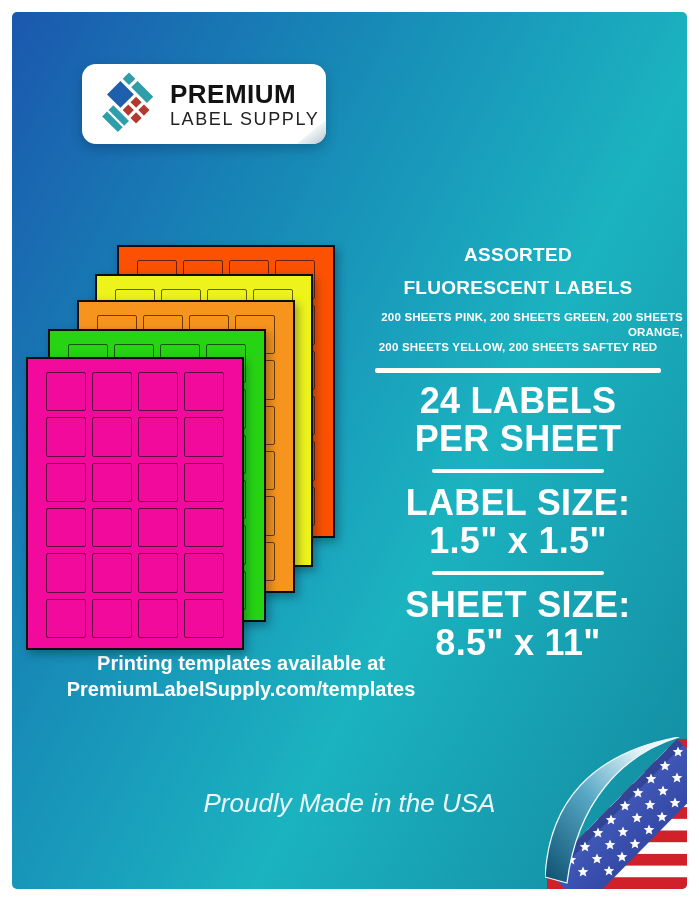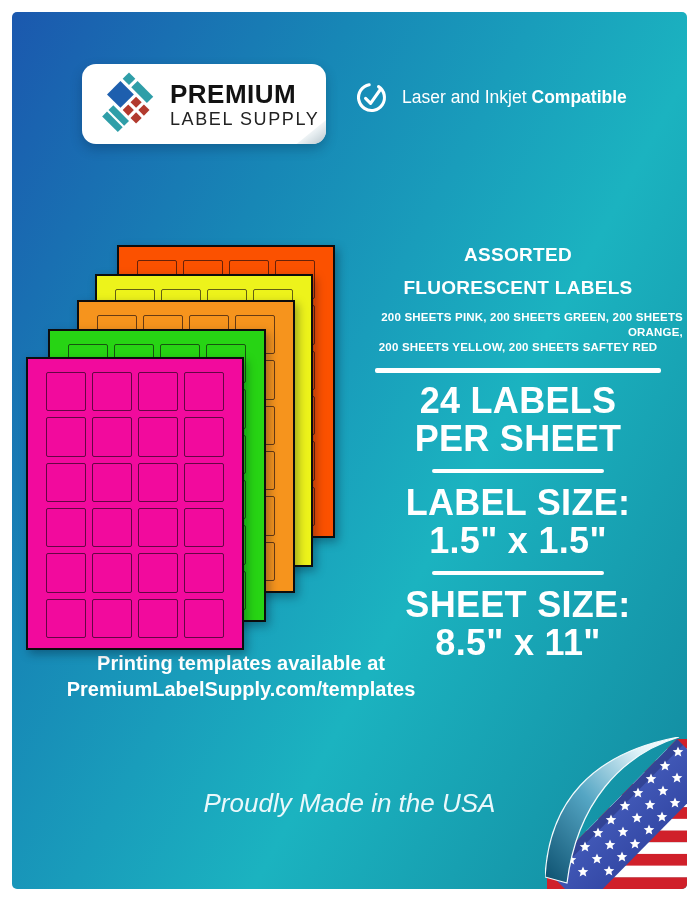--- a/index.html
+++ b/index.html
@@ -74,29 +74,20 @@
           <rect class="t-teal" x="37" y="96" width="42" height="13"></rect>
         </g>
       </svg>
       <div class="brand-text">
         <div class="brand-line1">PREMIUM</div>
         <div class="brand-line2">LABEL SUPPLY</div>
       </div>
       <div class="badge-fold"></div>
     </div>
 
-    <div class="compat">
-      <svg viewBox="0 0 34 34" width="31" height="31" aria-hidden="true">
-        <circle cx="17" cy="17" r="14.2" fill="none" stroke="#ffffff" stroke-width="3.4" stroke-dasharray="78 11.2" transform="rotate(-57 17 17)" stroke-linecap="round"></circle>
-        <path d="M 10.5 18 L 16 23.5 L 26.5 8.5" fill="none" stroke="#ffffff" stroke-width="3.4" stroke-linecap="round" stroke-linejoin="round"></path>
-      </svg>
-      <span class="compat-text">
-        <span>Laser and Inkjet</span><span class="compat-bold">Compatible</span>
-      </span>
-    </div>
 
     <div class="sheet-stack">
         <div class="sheet" style="left: 105px; top: 233px; background: rgb(251, 81, 0); z-index: 1;">
           <div class="cell"></div>
           <div class="cell"></div>
           <div class="cell"></div>
           <div class="cell"></div>
           <div class="cell"></div>
           <div class="cell"></div>
           <div class="cell"></div>

